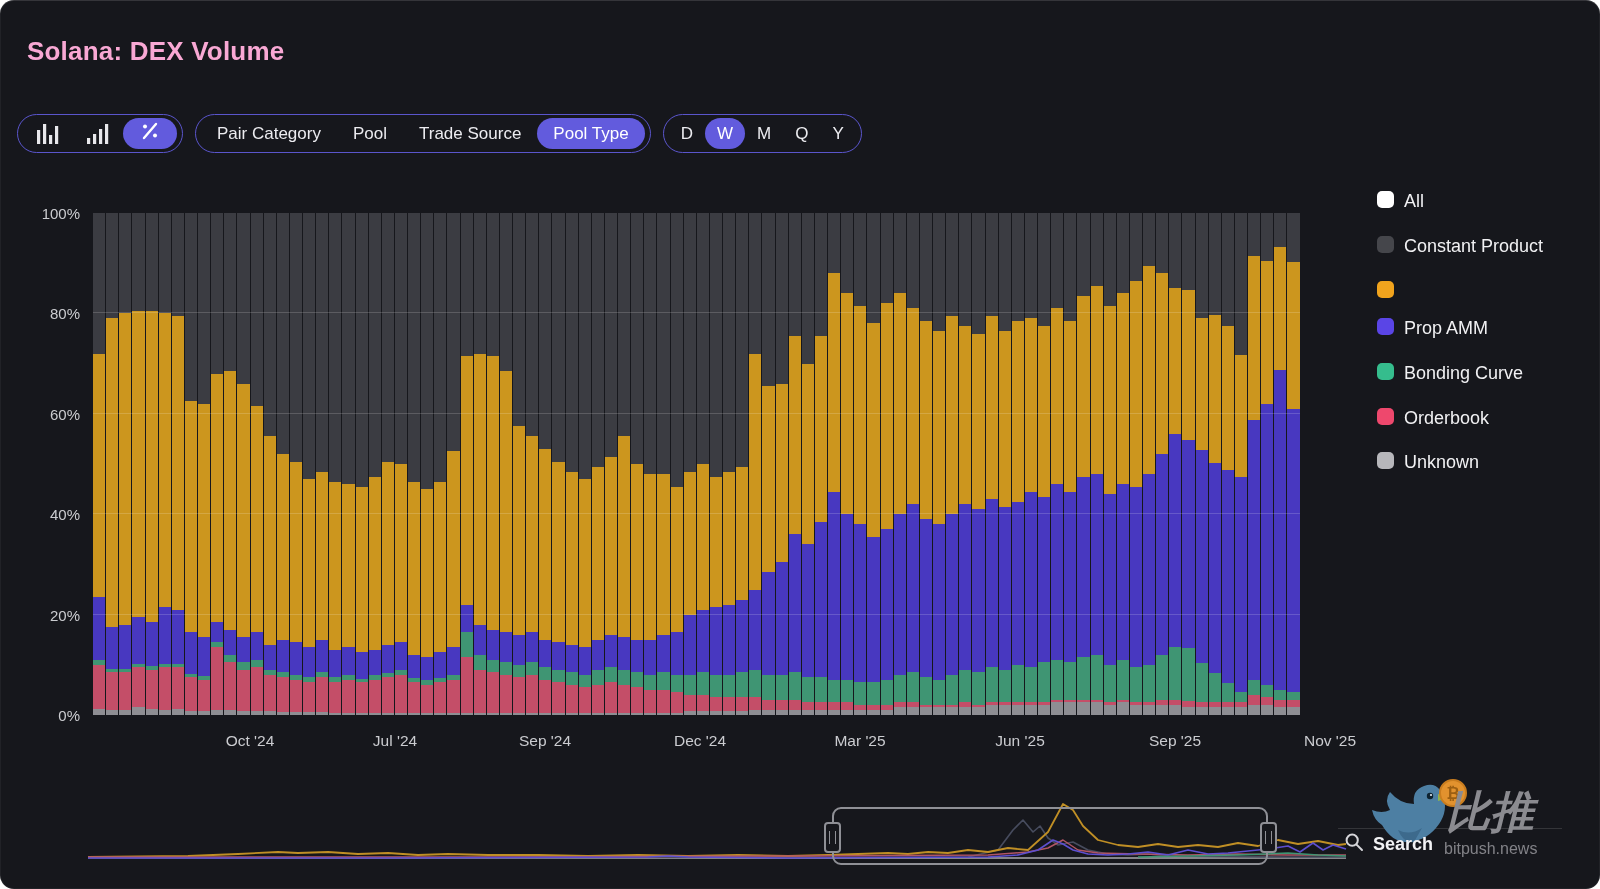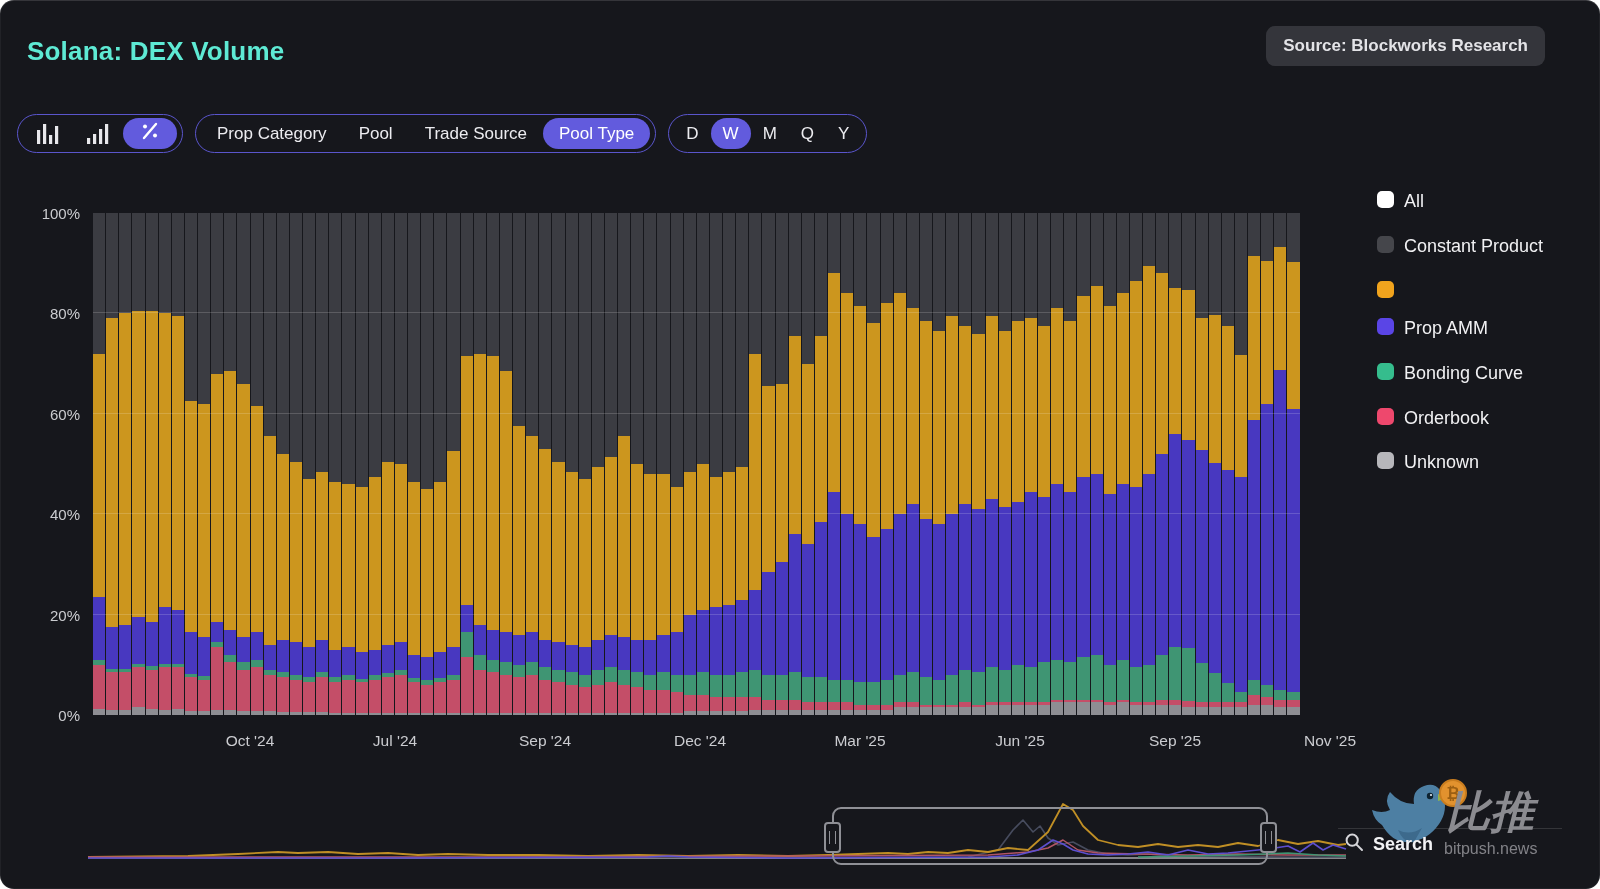--- a/index.html
+++ b/index.html
@@ -1,19 +1,19 @@
 <!DOCTYPE html>
 <html><head>
 <meta charset="utf-8">
 <style>
   html,body{margin:0;padding:0;background:#ffffff;font-family:"Liberation Sans",sans-serif;}
   .window{position:relative;width:1600px;height:889px;background:#16171c;border-radius:14px;overflow:hidden;
           box-shadow:inset 0 1px 0 rgba(255,255,255,.09), inset 0 0 0 1px rgba(255,255,255,.05);}
   
-  .title{position:absolute;left:27px;top:36px;font-size:26px;font-weight:bold;color:#5eead4;letter-spacing:.2px;}
+  .title{position:absolute;left:27px;top:36px;font-size:26px;font-weight:bold;color:#f9a8d4;letter-spacing:.2px;}
   .source-badge{position:absolute;right:55px;top:26px;background:#34353b;color:#e3e3e7;font-weight:bold;
                 font-size:17px;padding:10px 17px;border-radius:9px;}
   
   .toolbar{position:absolute;left:17px;top:114px;display:flex;gap:12px;align-items:center;}
   .tgroup{display:flex;align-items:center;border:1.5px solid #5a55cc;border-radius:21px;height:39px;
           padding:0 5px;box-sizing:border-box;background:transparent;}
   .tgroup button{background:none;border:none;color:#ececf0;font-family:inherit;font-size:17px;cursor:pointer;
                  height:31px;border-radius:16px;padding:0 16px;display:flex;align-items:center;justify-content:center;}
   .tgroup button.active{background:#625bdd;color:#ffffff;}
   .tgroup button.iconbtn{padding:0 13px;}
@@ -49,21 +49,20 @@
   .bp-site{position:absolute;left:76px;top:62px;font-size:16px;color:#828287;}
   .search{position:absolute;left:1344px;top:832px;display:flex;align-items:center;gap:9px;z-index:5;cursor:pointer;}
   .search .slabel{color:#f2f2f4;font-size:18px;font-weight:bold;}
 </style>
 </head>
 <body>
 
 <div class="window">
 
   <div class="title">Solana: DEX Volume</div>
-  <div class="source-badge">Source: Blockworks Research</div>
 
   <div class="toolbar">
     <div class="tgroup">
       <button class="iconbtn" title="">
         <span>
           <svg width="24" height="22" viewBox="0 0 24 22">
             <rect x="1" y="7" width="3.2" height="14" fill="#e8e8ec"></rect>
             <rect x="7" y="1" width="3.2" height="20" fill="#e8e8ec"></rect>
             <rect x="13" y="12" width="3.2" height="9" fill="#e8e8ec"></rect>
             <rect x="19" y="3" width="3.2" height="18" fill="#e8e8ec"></rect>
@@ -85,21 +84,21 @@
           <svg width="20" height="18" viewBox="0 0 20 18">
             <line x1="16" y1="2" x2="4" y2="16" stroke="#ffffff" stroke-width="2.4" stroke-linecap="round"></line>
             <circle cx="5" cy="4.5" r="2" fill="#ffffff"></circle>
             <circle cx="15" cy="13.5" r="2" fill="#ffffff"></circle>
           </svg>
         </span>
       </button>
     </div>
 
     <div class="tgroup">
-      <button>Prop Category</button>
+      <button>Pair Category</button>
       <button>Pool</button>
       <button>Trade Source</button>
       <button class="active">Pool Type</button>
     </div>
 
     <div class="tgroup">
       <button style="padding:0 12px">D</button>
       <button style="padding:0 12px" class="active">W</button>
       <button style="padding:0 12px">M</button>
       <button style="padding:0 12px">Q</button>

